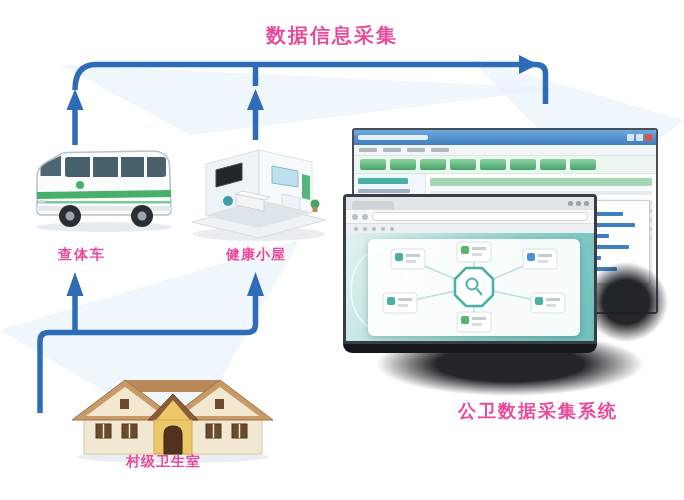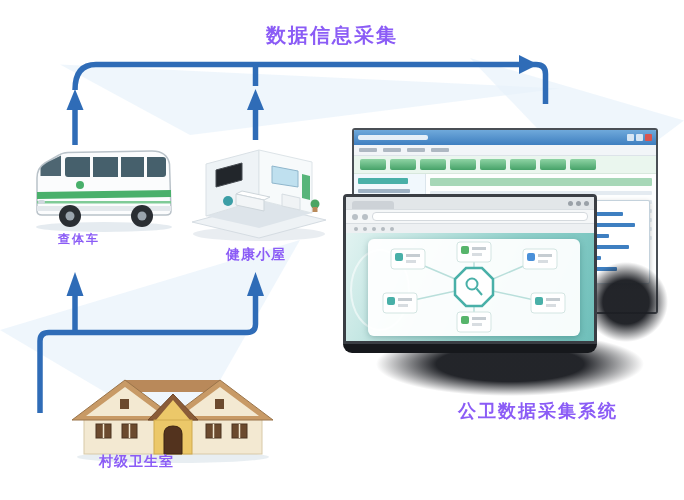--- a/index.html
+++ b/index.html
@@ -8,25 +8,25 @@
     font-family:"DejaVu Sans","Liberation Sans",sans-serif;
   }
   
   .bg{position:absolute;background:#e7f1fa;opacity:.65;z-index:1;}
   .bg1{left:60px;top:60px;width:500px;height:75px;clip-path:polygon(0 6%,100% 38%,26% 100%);}
   .bg2{left:470px;top:58px;width:214px;height:130px;clip-path:polygon(0 0,100% 48%,58% 100%);}
   .bg3{left:0;top:240px;width:300px;height:200px;clip-path:polygon(100% 0,0 45%,62% 100%);}
   
   .arrows{position:absolute;left:0;top:0;z-index:2;}
   
-  .lbl{position:absolute;color:#8b5cf6;font-weight:bold;z-index:6;white-space:nowrap;}
+  .lbl{position:absolute;color:#ec4899;font-weight:bold;z-index:6;white-space:nowrap;}
   .title{left:266px;top:22px;font-size:20px;letter-spacing:2px;}
-  .van-label{left:58px;top:231px;font-size:12px;letter-spacing:2px;}
+  .van-label{left:58px;top:246px;font-size:14px;letter-spacing:2px;}
   .hut-label{left:226px;top:246px;font-size:14px;letter-spacing:1px;}
-  .clinic-label{left:99px;top:453px;font-size:14px;letter-spacing:1px;text-align:center;}
+  .clinic-label{left:126px;top:453px;font-size:14px;letter-spacing:1px;text-align:center;}
   .system-label{left:458px;top:399px;font-size:18px;letter-spacing:2px;}
   
   .img{position:absolute;z-index:3;}
   .van{left:28px;top:142px;}
   .hut{left:184px;top:134px;}
   .house{left:70px;top:368px;}
   
   .back-monitor{
     position:absolute;left:352px;top:128px;width:306px;height:186px;z-index:3;
     background:#fff;border:2px solid #4a4f55;border-radius:3px;box-sizing:border-box;

